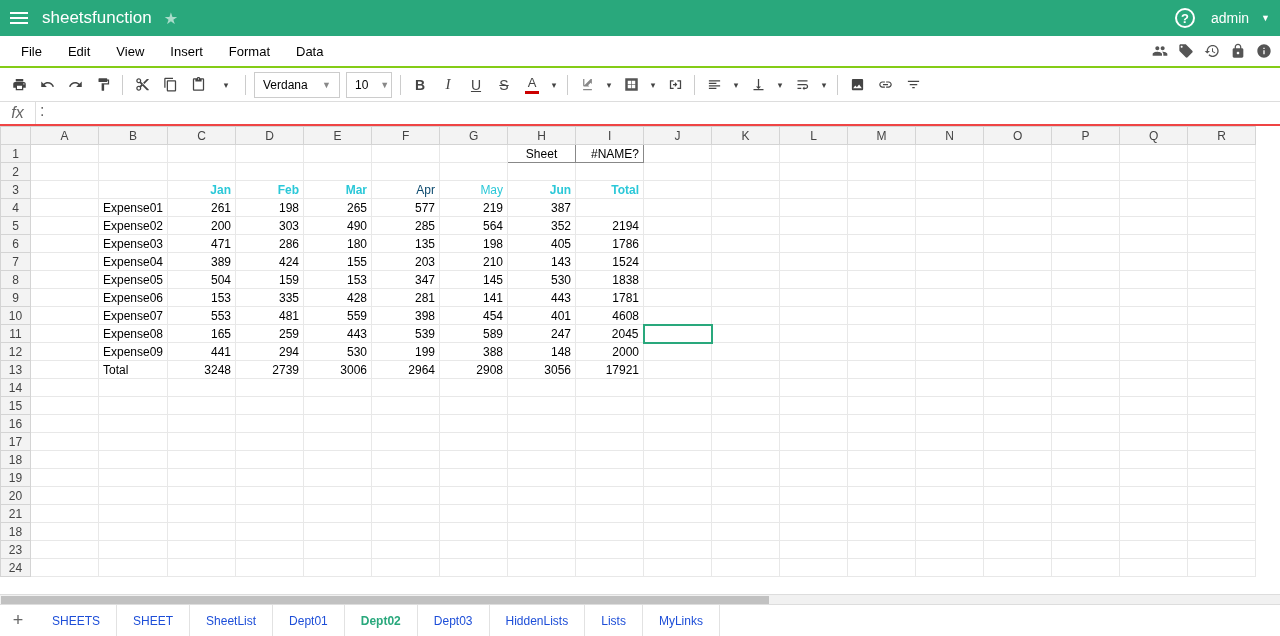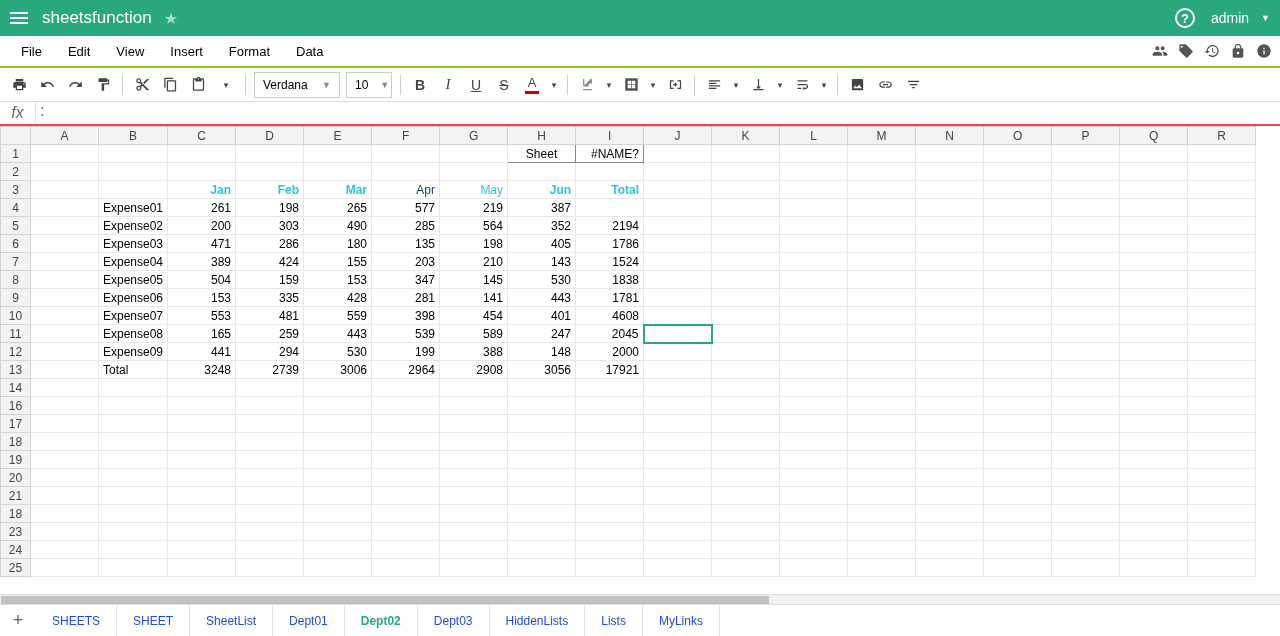--- a/index.html
+++ b/index.html
@@ -529,20 +529,41 @@
           <td class="cw "></td>
           <td class="cw "></td>
           <td class="cw "></td>
           <td class="cw "></td>
           <td class="cw "></td>
           <td class="cw "></td>
           <td class="cw "></td>
           <td class="cw "></td>
         </tr>
         <tr>
+          <td class="rowhdr">15</td>
+          <td class="cw "></td>
+          <td class="cw "></td>
+          <td class="cw "></td>
+          <td class="cw "></td>
+          <td class="cw "></td>
+          <td class="cw "></td>
+          <td class="cw "></td>
+          <td class="cw "></td>
+          <td class="cw "></td>
+          <td class="cw "></td>
+          <td class="cw "></td>
+          <td class="cw "></td>
+          <td class="cw "></td>
+          <td class="cw "></td>
+          <td class="cw "></td>
+          <td class="cw "></td>
+          <td class="cw "></td>
+          <td class="cw "></td>
+        </tr>
+        <tr>
           <td class="rowhdr">16</td>
           <td class="cw "></td>
           <td class="cw "></td>
           <td class="cw "></td>
           <td class="cw "></td>
           <td class="cw "></td>
           <td class="cw "></td>
           <td class="cw "></td>
           <td class="cw "></td>
           <td class="cw "></td>
@@ -698,41 +719,20 @@
           <td class="cw "></td>
           <td class="cw "></td>
           <td class="cw "></td>
           <td class="cw "></td>
           <td class="cw "></td>
           <td class="cw "></td>
           <td class="cw "></td>
         </tr>
         <tr>
           <td class="rowhdr">24</td>
-          <td class="cw "></td>
-          <td class="cw "></td>
-          <td class="cw "></td>
-          <td class="cw "></td>
-          <td class="cw "></td>
-          <td class="cw "></td>
-          <td class="cw "></td>
-          <td class="cw "></td>
-          <td class="cw "></td>
-          <td class="cw "></td>
-          <td class="cw "></td>
-          <td class="cw "></td>
-          <td class="cw "></td>
-          <td class="cw "></td>
-          <td class="cw "></td>
-          <td class="cw "></td>
-          <td class="cw "></td>
-          <td class="cw "></td>
-        </tr>
-        <tr>
-          <td class="rowhdr">25</td>
           <td class="cw "></td>
           <td class="cw "></td>
           <td class="cw "></td>
           <td class="cw "></td>
           <td class="cw "></td>
           <td class="cw "></td>
           <td class="cw "></td>
           <td class="cw "></td>
           <td class="cw "></td>
           <td class="cw "></td>

